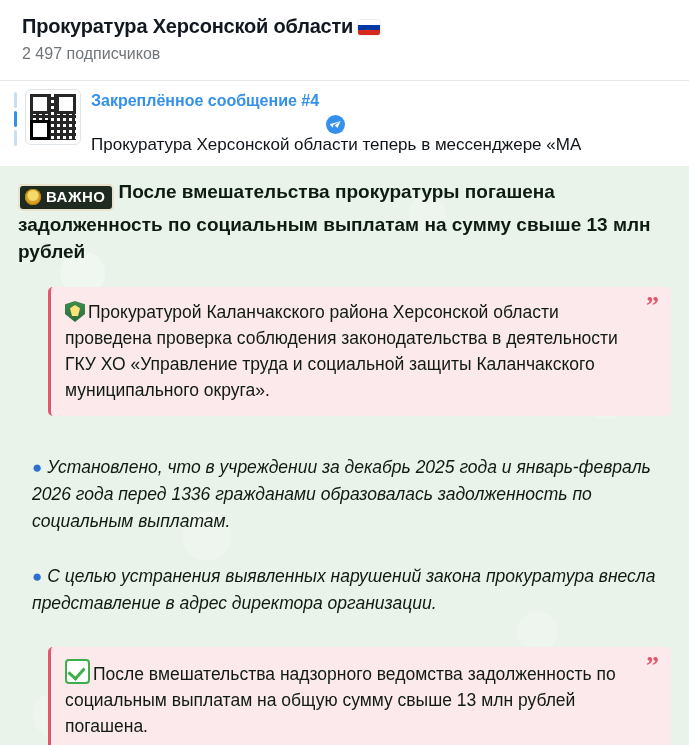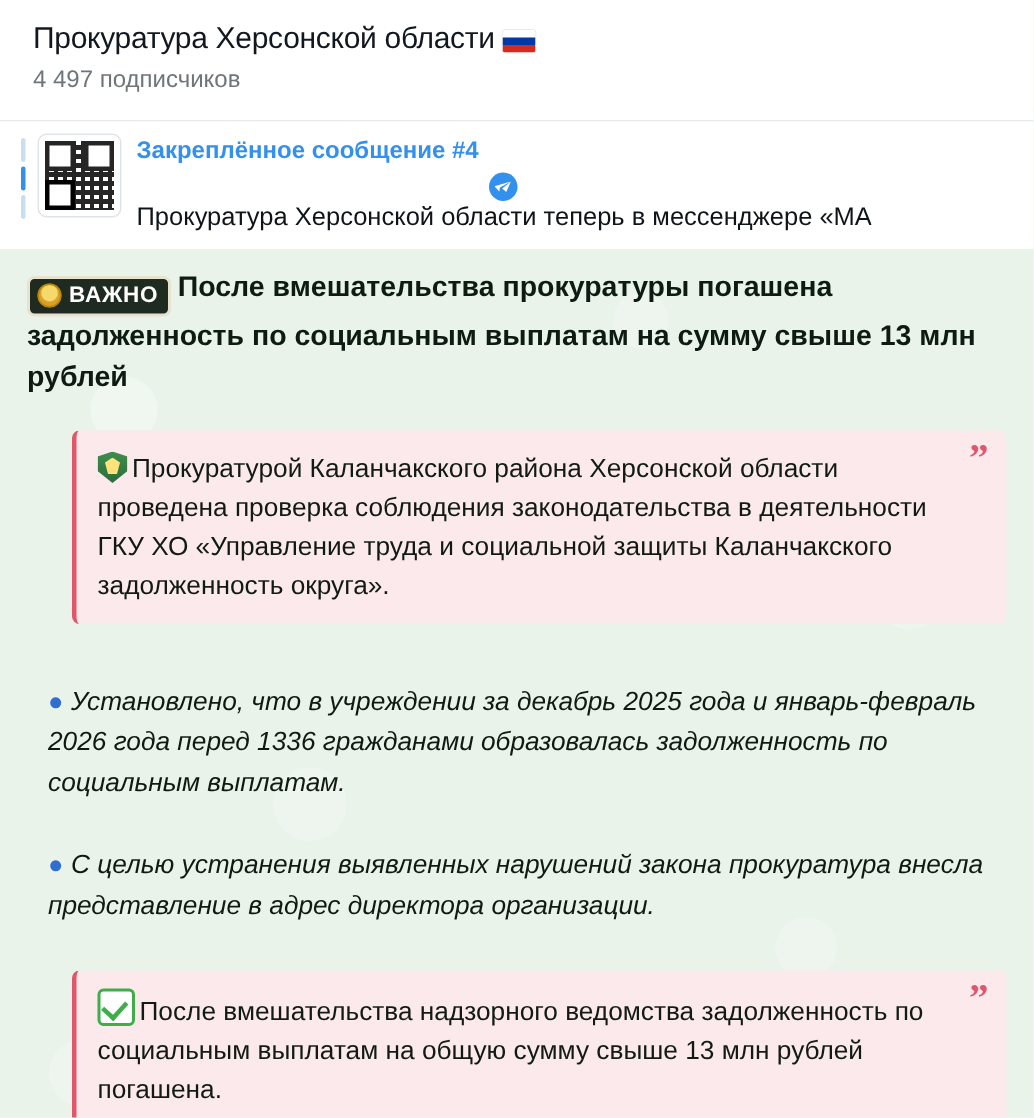--- a/index.html
+++ b/index.html
@@ -16,21 +16,21 @@
     position: relative;
   }
 
   
   .channel-header {
     padding: 14px 16px 10px 22px;
     background: #ffffff;
   }
   .channel-title {
     font-size: 20px;
-    font-weight: normal;
+    font-weight: bold;
     color: #12181f;
     letter-spacing: -0.2px;
     line-height: 24px;
     display: flex;
     align-items: center;
     gap: 2px;
   }
   .flag-ru {
     display: inline-block;
     width: 22px;
@@ -308,21 +308,21 @@
 
 <div class="channel-header">
   <div class="channel-title">
     <span>Прокуратура Херсонской области</span>
     <span class="flag-ru">
       <i class="w"></i>
         <i class="b"></i>
         <i class="r"></i>
     </span>
   </div>
-  <div class="channel-subs">4 497 подписчиков</div>
+  <div class="channel-subs">2 497 подписчиков</div>
 </div>
 <div class="header-divider"></div>
 
 <div class="pinned">
   <div class="pinned-bars">
     <i></i>
       <i class="active"></i>
       <i></i>
   </div>
   <div class="pinned-thumb">
@@ -341,21 +341,21 @@
 <div class="msg-area">
   <div class="pattern"></div>
   <div class="msg-content">
 
     <div class="msg-headline">
       <span class="vazhno">ВАЖНО</span><span>После вмешательства прокуратуры погашена задолженность по социальным выплатам на сумму свыше 13 млн рублей</span>
     </div>
 
     <div class="quote">
       <span class="quote-mark">”</span>
-      <span class="emoji-shield"></span><span>Прокуратурой Каланчакского района Херсонской области проведена проверка соблюдения законодательства в деятельности ГКУ ХО «Управление труда и социальной защиты Каланчакского задолженность округа».</span>
+      <span class="emoji-shield"></span><span>Прокуратурой Каланчакского района Херсонской области проведена проверка соблюдения законодательства в деятельности ГКУ ХО «Управление труда и социальной защиты Каланчакского муниципального округа».</span>
     </div>
 
     <div class="bullet-par">
       <span class="dot">●</span><span>Установлено, что в учреждении за декабрь 2025 года и январь-февраль 2026 года перед 1336 гражданами образовалась задолженность по социальным выплатам.</span>
     </div>
 
     <div class="bullet-par tight">
       <span class="dot">●</span><span>С целью устранения выявленных нарушений закона прокуратура внесла представление в адрес директора организации.</span>
     </div>
 

